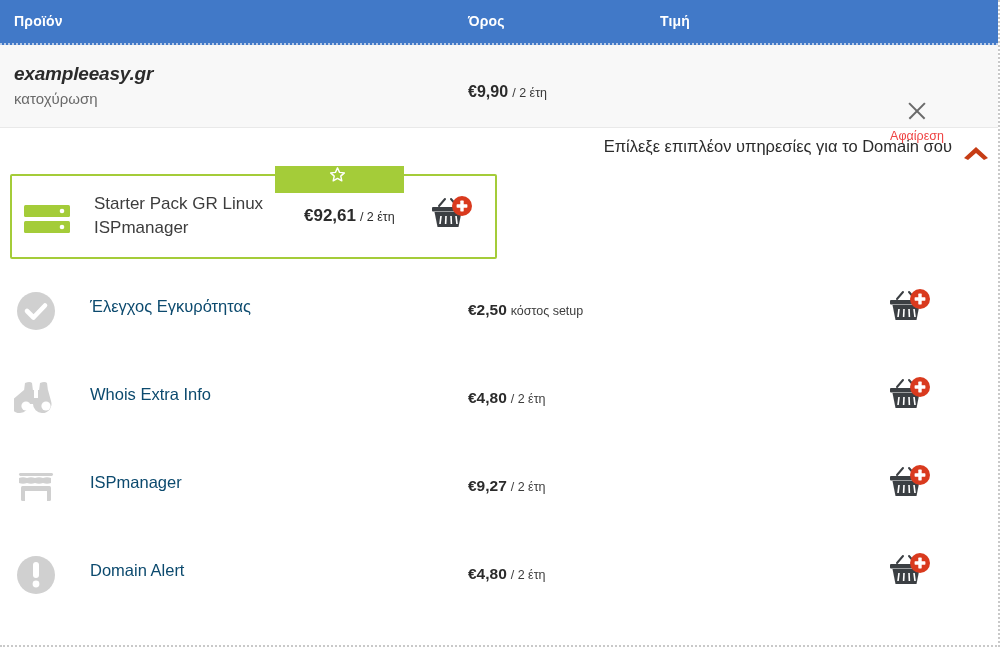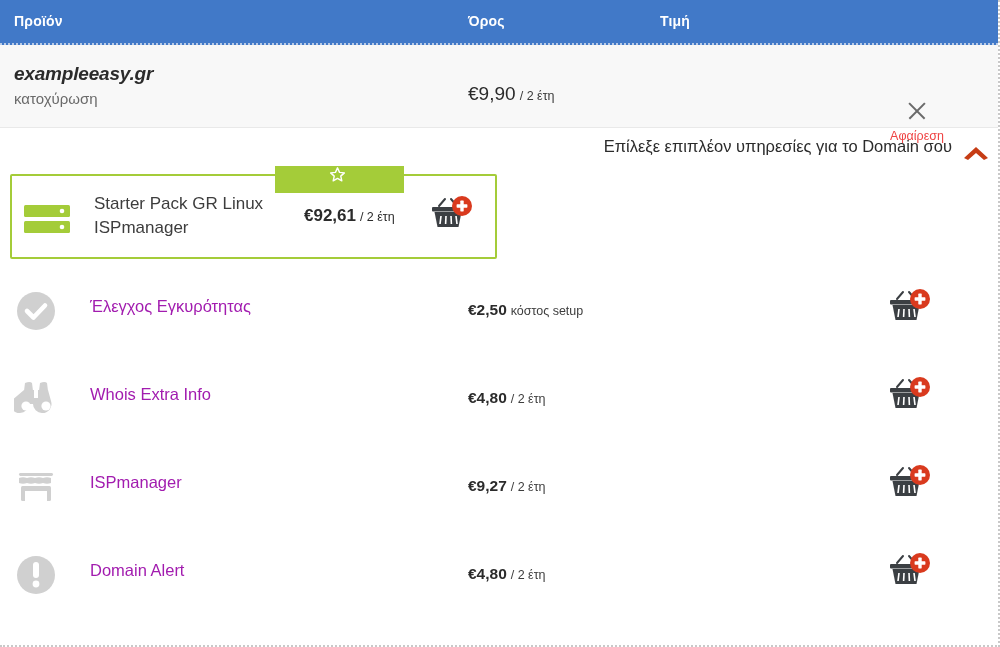--- a/index.html
+++ b/index.html
@@ -64,21 +64,21 @@
     font-size: 15px;
     color: #6a6a6a;
   }
   .domain-price {
     position: absolute;
     left: 468px; top: 38px;
     font-size: 15px;
     color: #2b2b2b;
     white-space: nowrap;
   }
-  .domain-price b { font-weight: normal; font-size: 19px; margin-top: 36px; }
+  .domain-price b { font-weight: bold; font-size: 16px; margin-top: 36px; }
   .domain-price span { font-size: 12.5px; color: #3a3a3a; }
 
   .remove-btn {
     position: absolute;
     left: 875px; top: 55px;
     width: 84px;
     text-align: center;
     cursor: pointer;
   }
   .remove-x {
@@ -194,21 +194,21 @@
   }
   .addon-icon {
     position: absolute;
     left: 14px; top: 18px;
     width: 44px; height: 44px;
   }
   .addon-name {
     position: absolute;
     left: 90px; top: 26px;
     font-size: 16.5px;
-    color: #a21caf;
+    color: #0c4a6e;
   }
   .addon-price {
     position: absolute;
     left: 468px; top: 30px;
     font-size: 14px;
     color: #2b2b2b;
     white-space: nowrap;
   }
   .addon-price b { font-size: 15.5px; font-weight: bold; }
   .addon-price span { font-size: 12.5px; color: #3d3d3d; }

